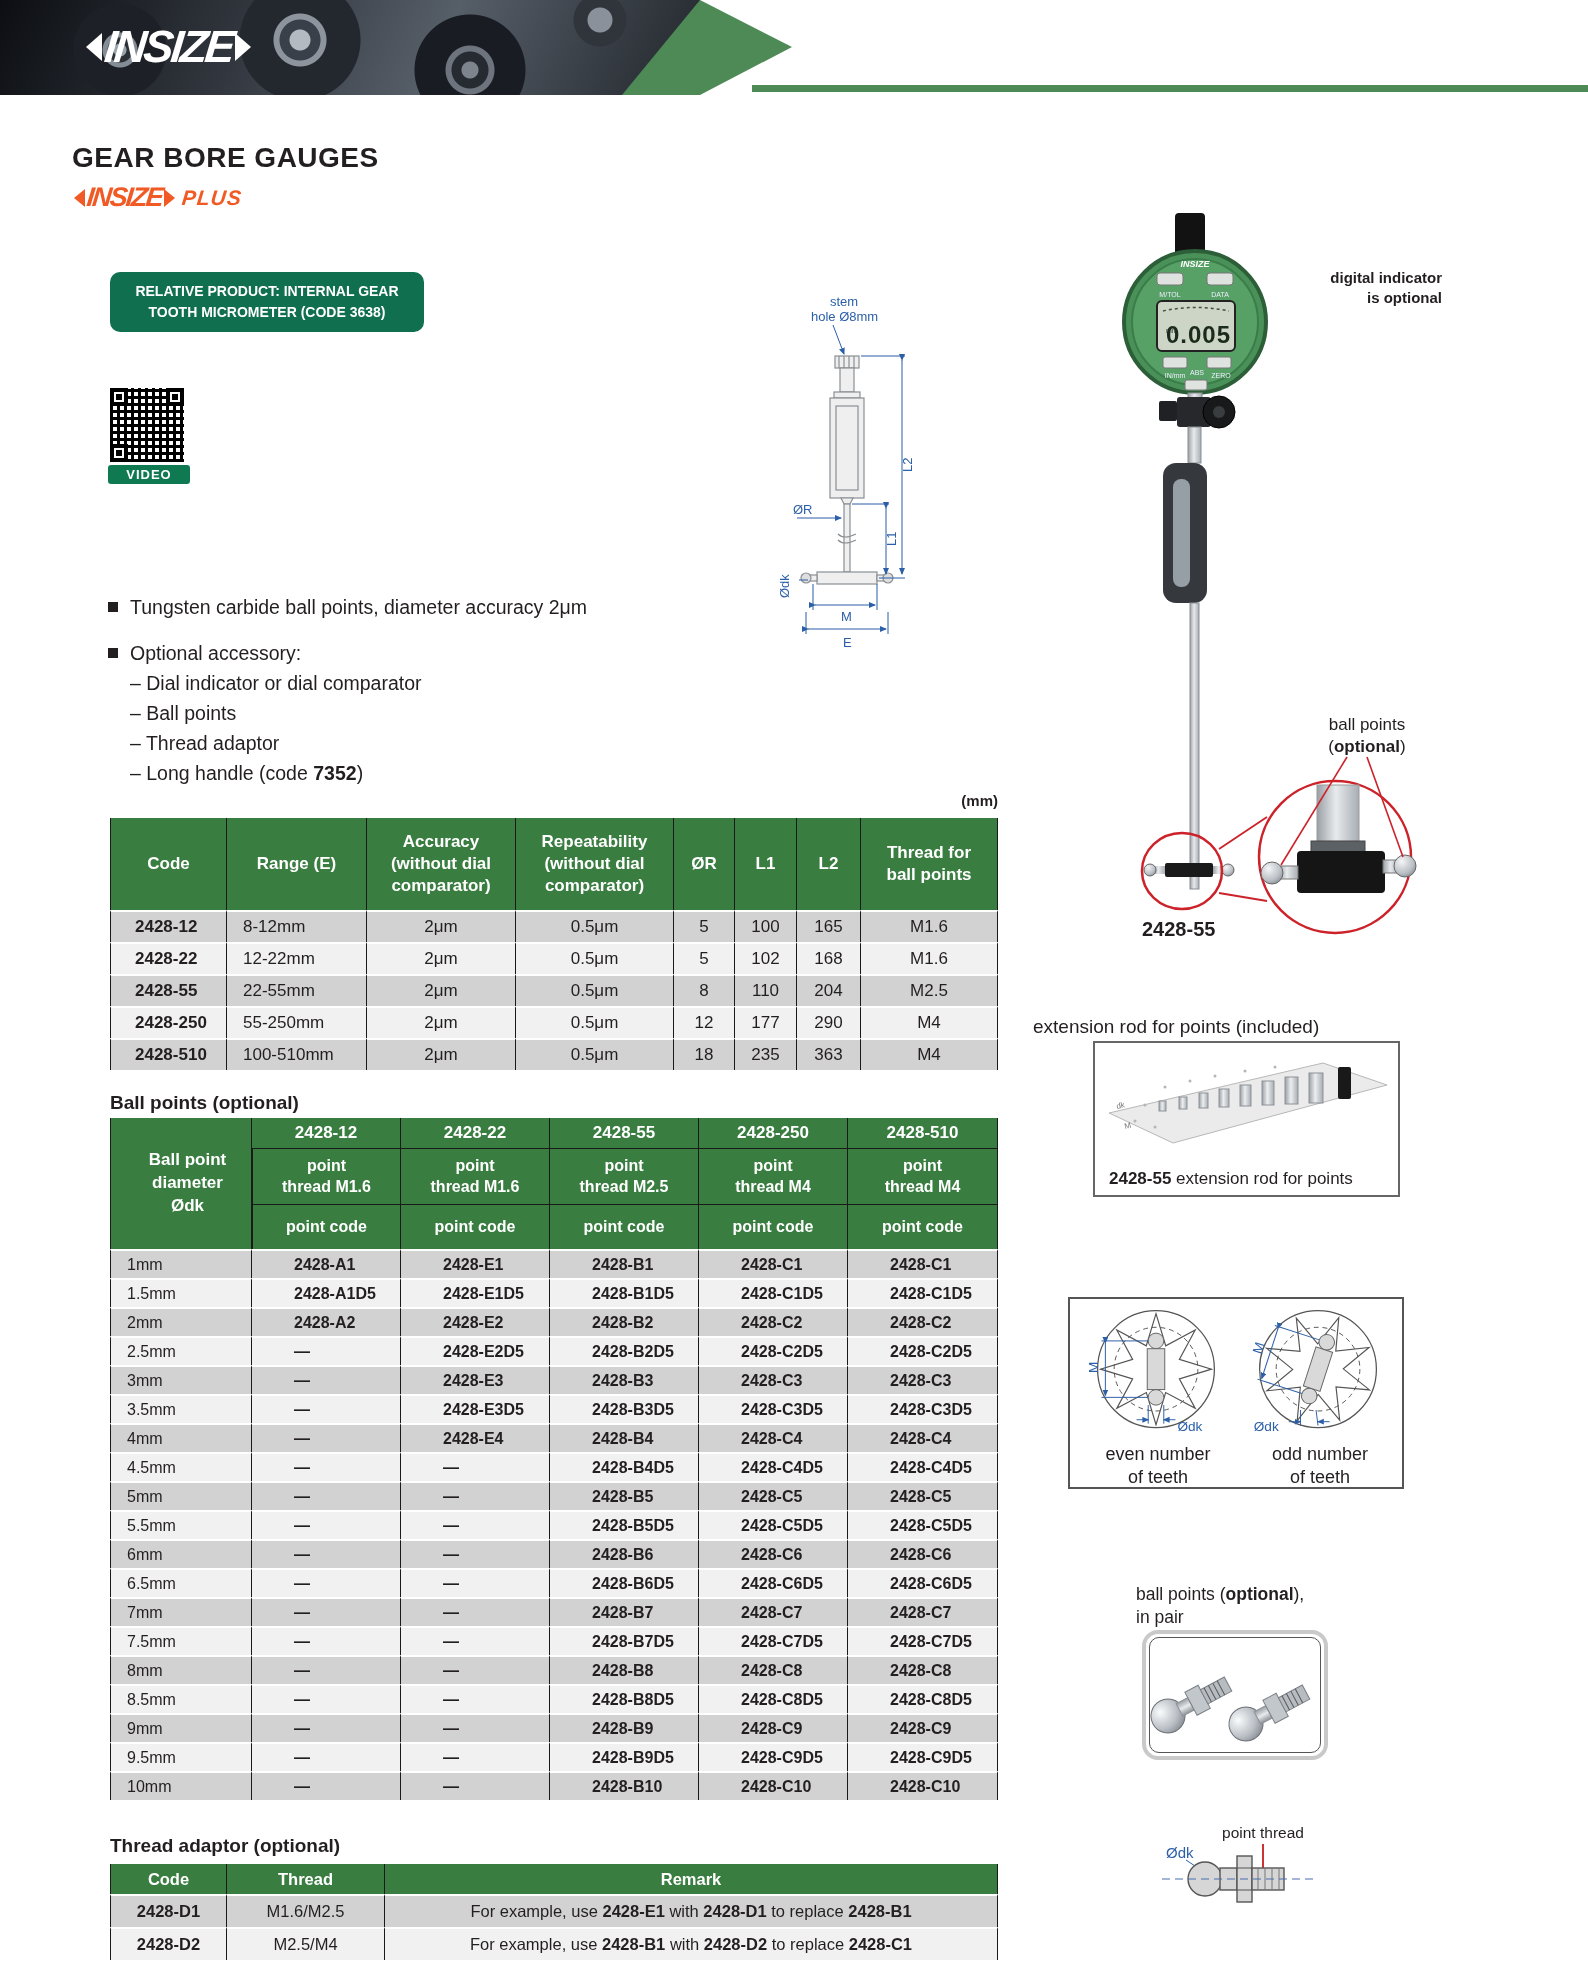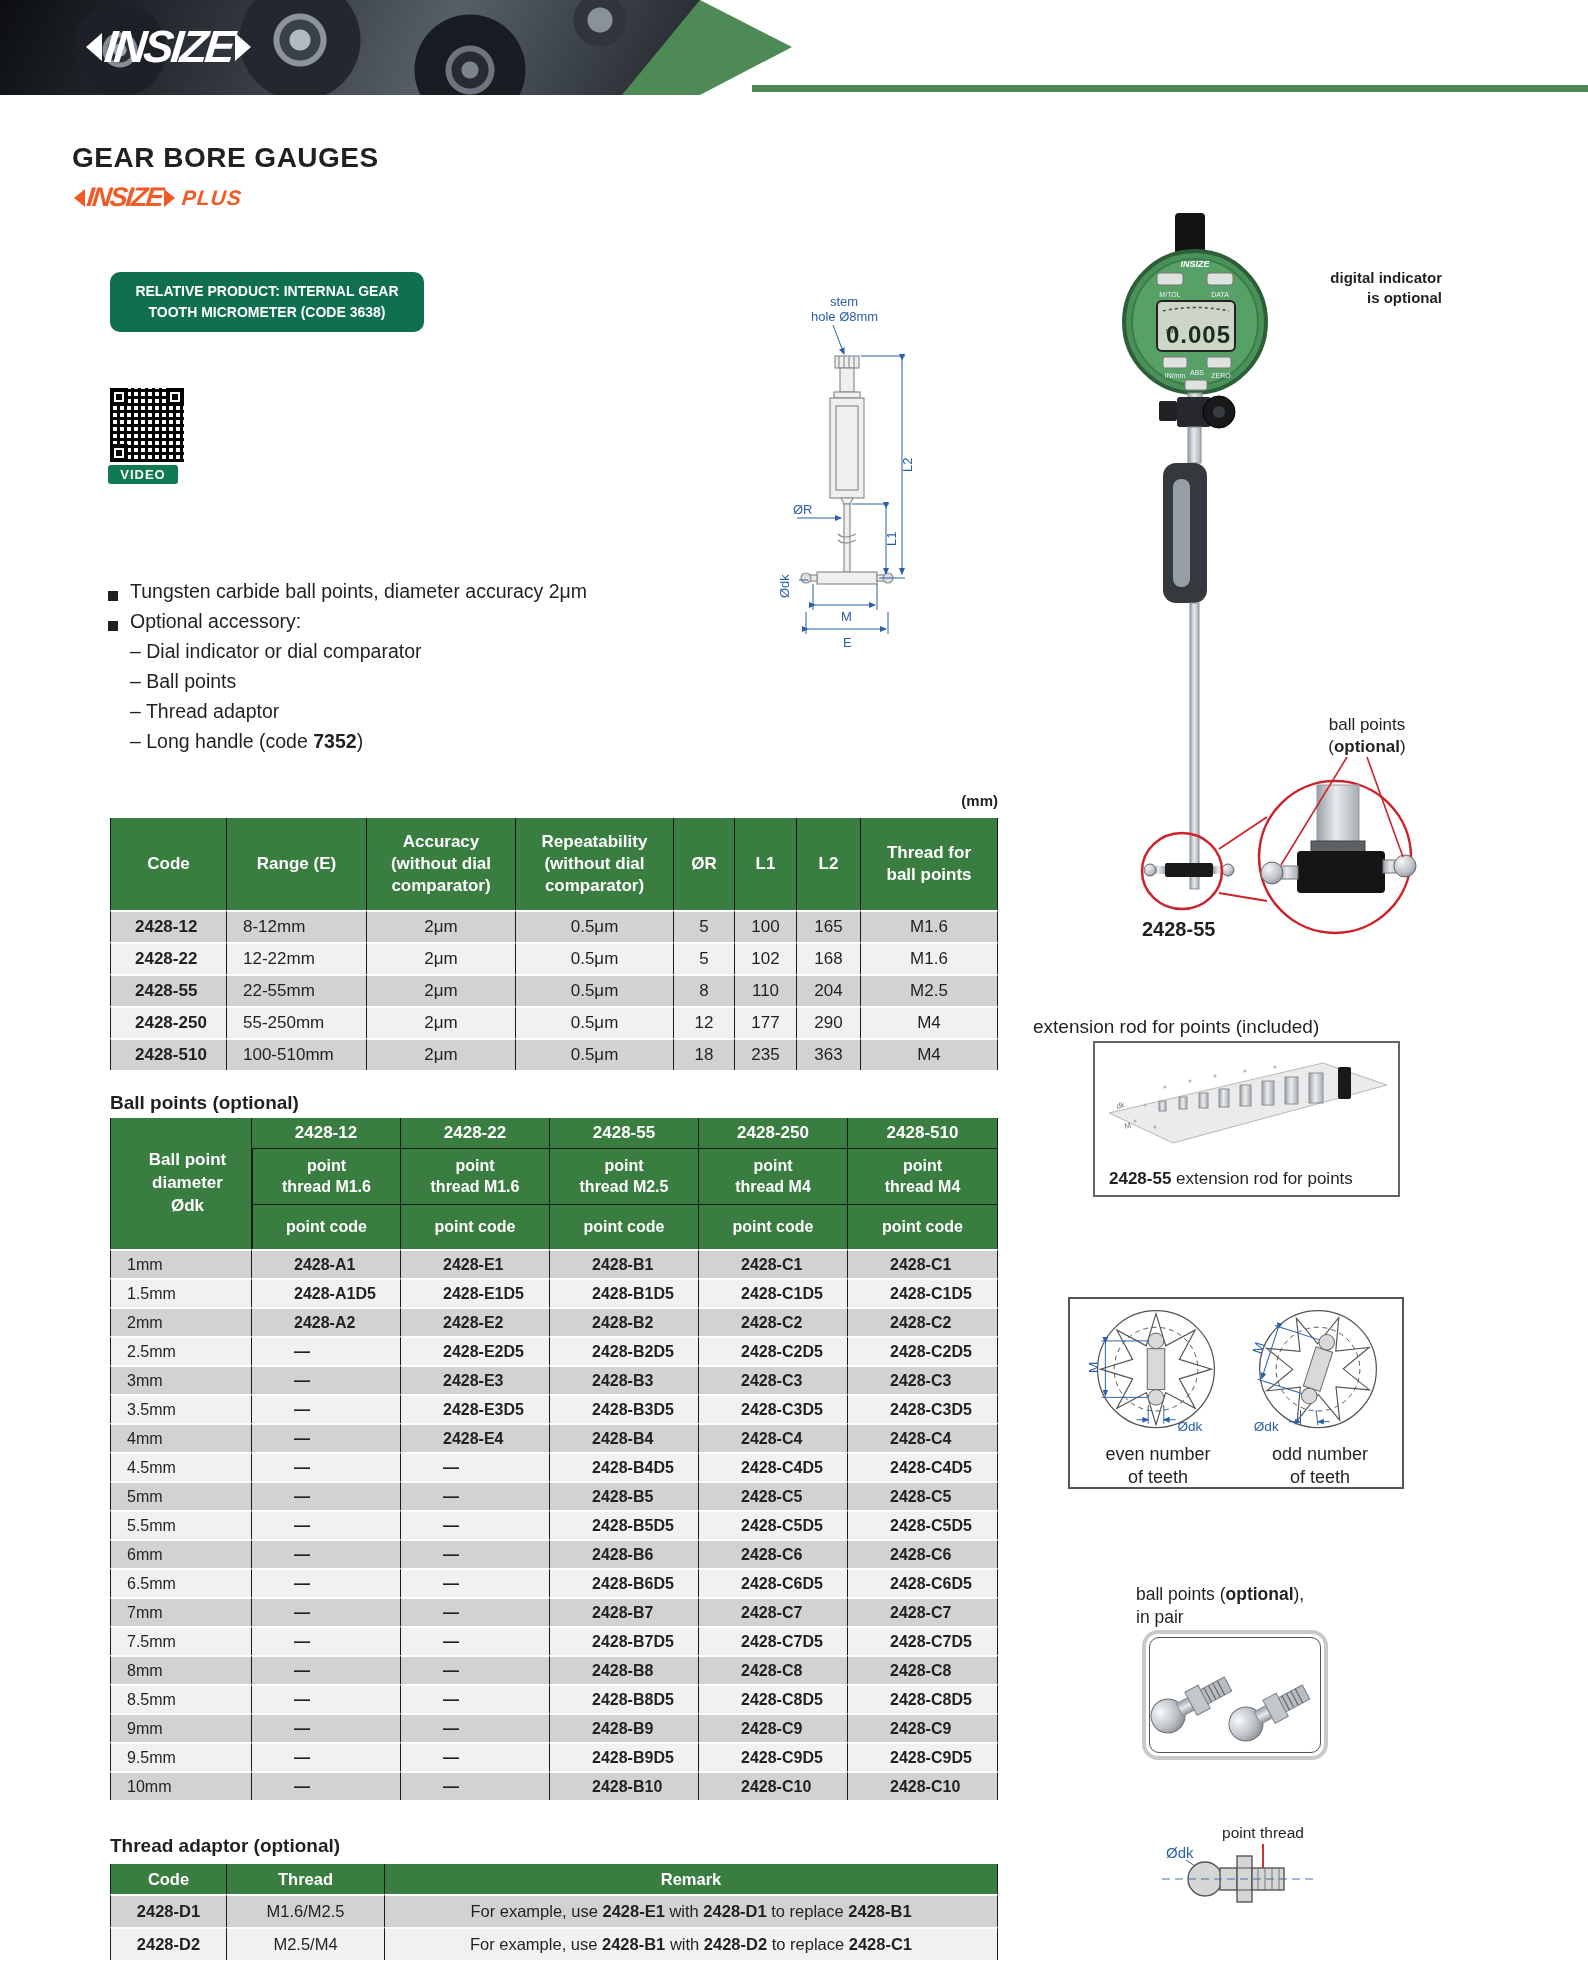--- a/index.html
+++ b/index.html
@@ -38,26 +38,26 @@
 
   
   .qr-wrap{position:absolute;left:108px;top:386px;width:78px;}
   .qr{width:78px;height:78px;background:
       repeating-linear-gradient(0deg,#000 0 3px,transparent 3px 7px),
       repeating-linear-gradient(90deg,#000 0 3px,#fff 3px 7px);
       position:relative;border:2px solid #fff;box-sizing:border-box;}
   .qr .f{position:absolute;width:18px;height:18px;background:#fff;border:4px solid #000;box-sizing:border-box;}
   .qr .f::after{content:"";position:absolute;left:2px;top:2px;width:6px;height:6px;background:#000;}
   .qr .f1{left:0;top:0;} .qr .f2{right:0;top:0;} .qr .f3{left:0;bottom:0;}
-  .video-bar{margin-top:1px;width:70px;height:19px;background:#0f7a52;border-radius:3px;color:#fff;
+  .video-bar{margin-top:1px;width:82px;height:19px;background:#0f7a52;border-radius:3px;color:#fff;
     font-size:13px;font-weight:bold;letter-spacing:1px;text-align:center;line-height:19px;}
 
   
   .features{position:absolute;left:108px;top:576px;font-size:19.5px;line-height:30px;}
-  .feat-line{display:flex;align-items:center;}
+  .feat-line{display:flex;align-items:flex-start;margin-top:16px;}
   .sq{display:inline-block;width:10px;height:10px;background:#231f20;margin:10px 12px 0 0;flex:0 0 auto;}
   .subs{padding-left:22px;}
 
   
   .tech-svg{position:absolute;left:775px;top:292px;}
 
   
   table{border-collapse:separate;border-spacing:0;table-layout:fixed;}
   th,td{box-sizing:border-box;overflow:hidden;}
   th{background:#3a7d41;color:#fff;font-weight:bold;border-right:1px solid #1a1a1a;}

